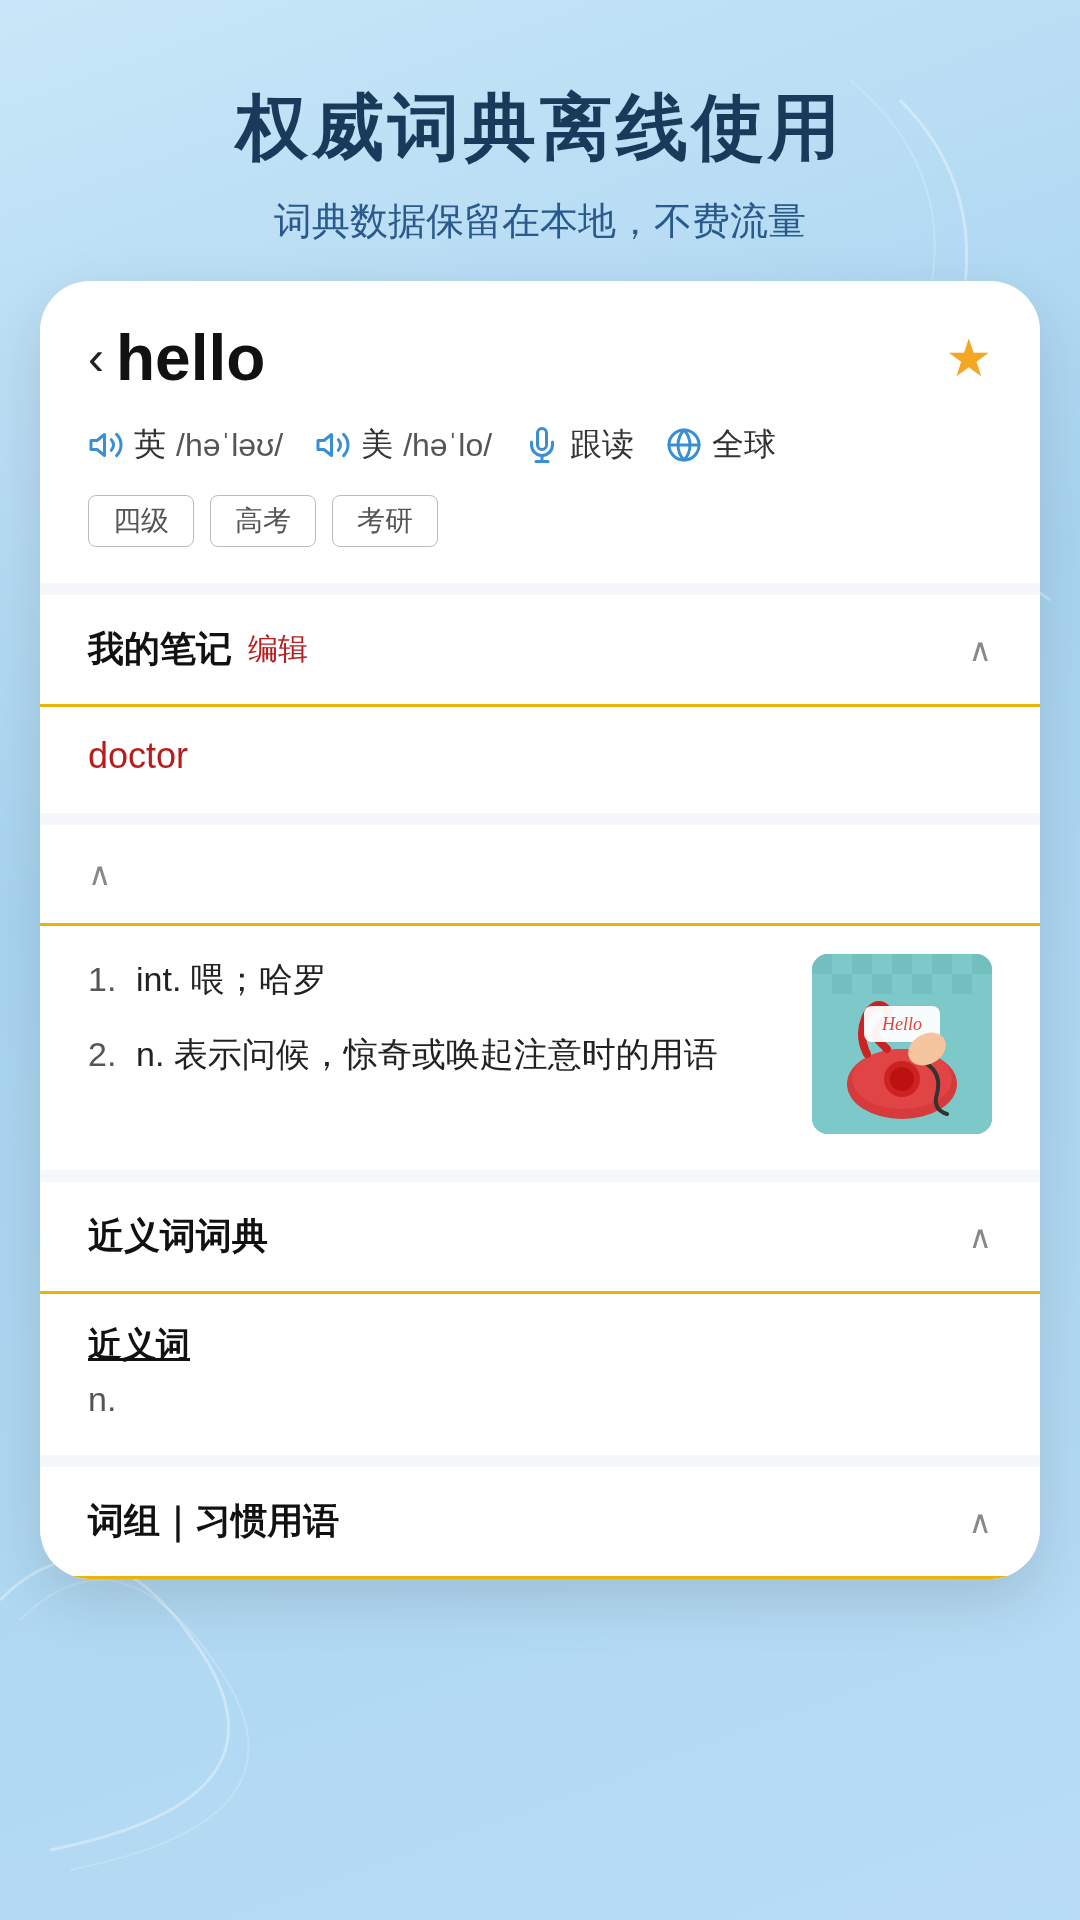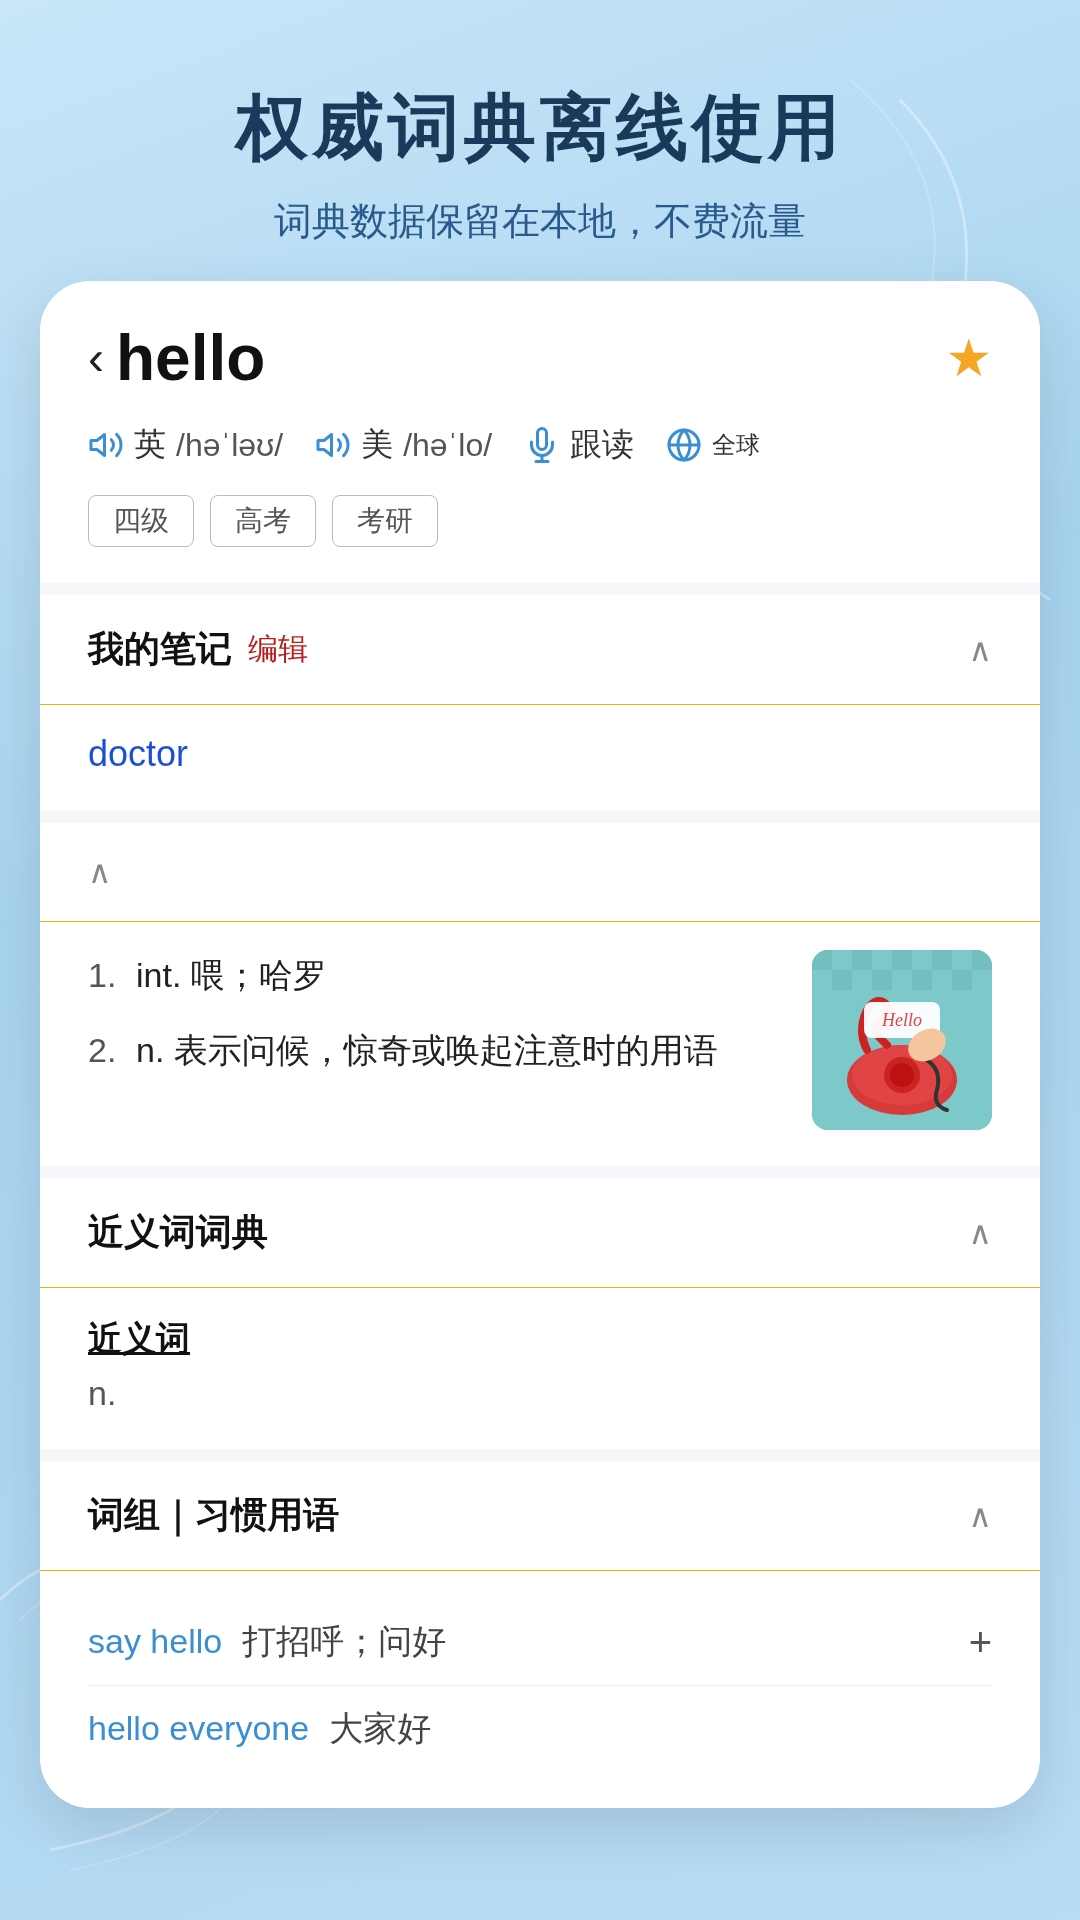--- a/index.html
+++ b/index.html
@@ -133,21 +133,21 @@
       display: flex;
       align-items: center;
       gap: 10px;
     }
     .global-icon {
       width: 36px;
       height: 36px;
       color: #3a8fd4;
     }
     .global-label {
-      font-size: 24px;
+      font-size: 32px;
       color: #333;
     }
 
     
     .word-tags {
       display: flex;
       gap: 16px;
       flex-wrap: wrap;
     }
     .tag {
@@ -161,21 +161,21 @@
     
     .section {
       background: white;
       margin-top: 12px;
     }
     .section-header {
       display: flex;
       align-items: center;
       justify-content: space-between;
       padding: 30px 48px;
-      border-bottom: 1px solid #eab308;
+      border-bottom: 3px solid #eab308;
     }
     .section-title {
       font-size: 36px;
       font-weight: 700;
       color: #111;
     }
     .section-edit {
       font-size: 30px;
       color: #b91c1c;
       margin-left: 16px;
@@ -188,21 +188,21 @@
       font-size: 32px;
       color: #888;
     }
     .section-body {
       padding: 28px 48px 36px;
     }
 
     
     .note-text {
       font-size: 36px;
-      color: #1d4ed8;
+      color: #b91c1c;
       margin-top: 25px;
     }
 
     
     .dict-entry-container {
       display: flex;
       gap: 24px;
       align-items: flex-start;
     }
     .dict-entries {
@@ -454,31 +454,16 @@
           <span class="synonym-pos">n.</span>
         </div>
       </div>
     </div>
 
     <div class="section" style="border-radius: 0 0 50px 50px;">
       <div class="section-header">
         <span class="section-title">词组｜习惯用语</span>
         <span class="chevron-icon">∧</span>
       </div>
-      <div class="section-body">
-        <div class="phrase-item">
-          <div class="phrase-left">
-            <span class="phrase-word">say hello</span>
-            <span class="phrase-meaning">打招呼；问好</span>
-          </div>
-          <span class="phrase-add">+</span>
-        </div>
-        <div class="phrase-item">
-          <div class="phrase-left">
-            <span class="phrase-word">hello everyone</span>
-            <span class="phrase-meaning">大家好</span>
-          </div>
-        </div>
-      </div>
     </div>
 
   </div>
 </div>
 
 </body></html>

